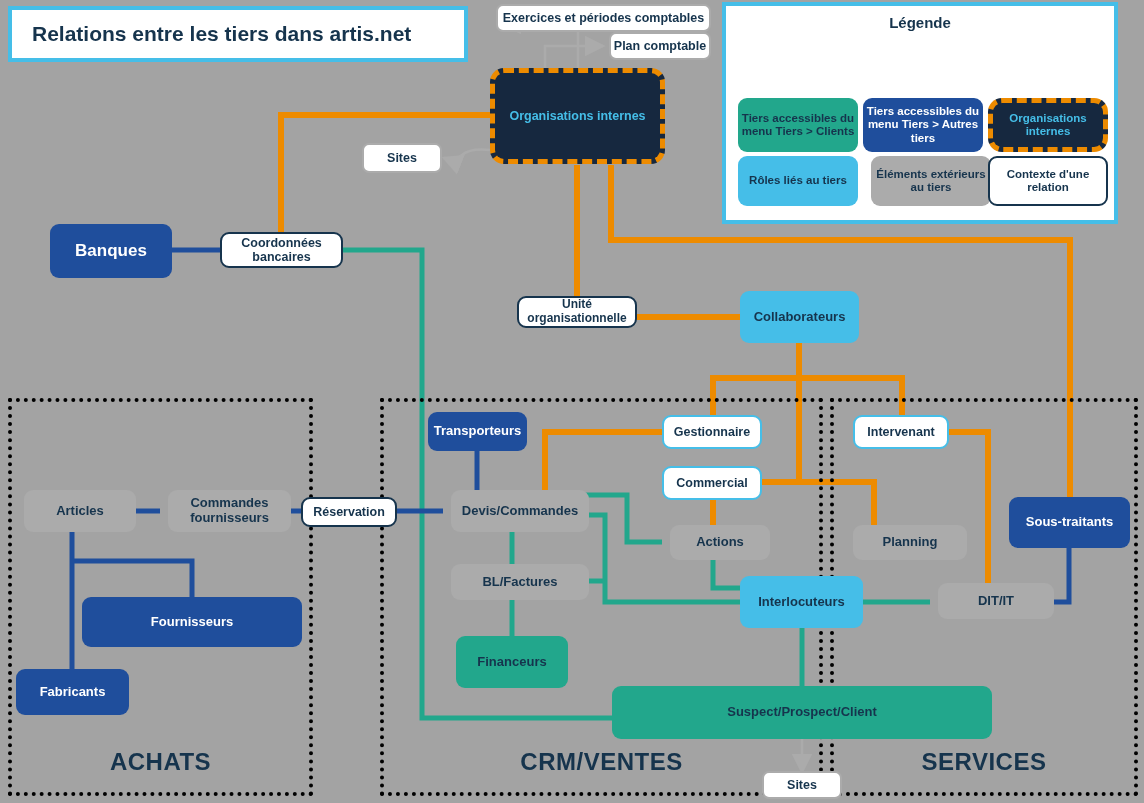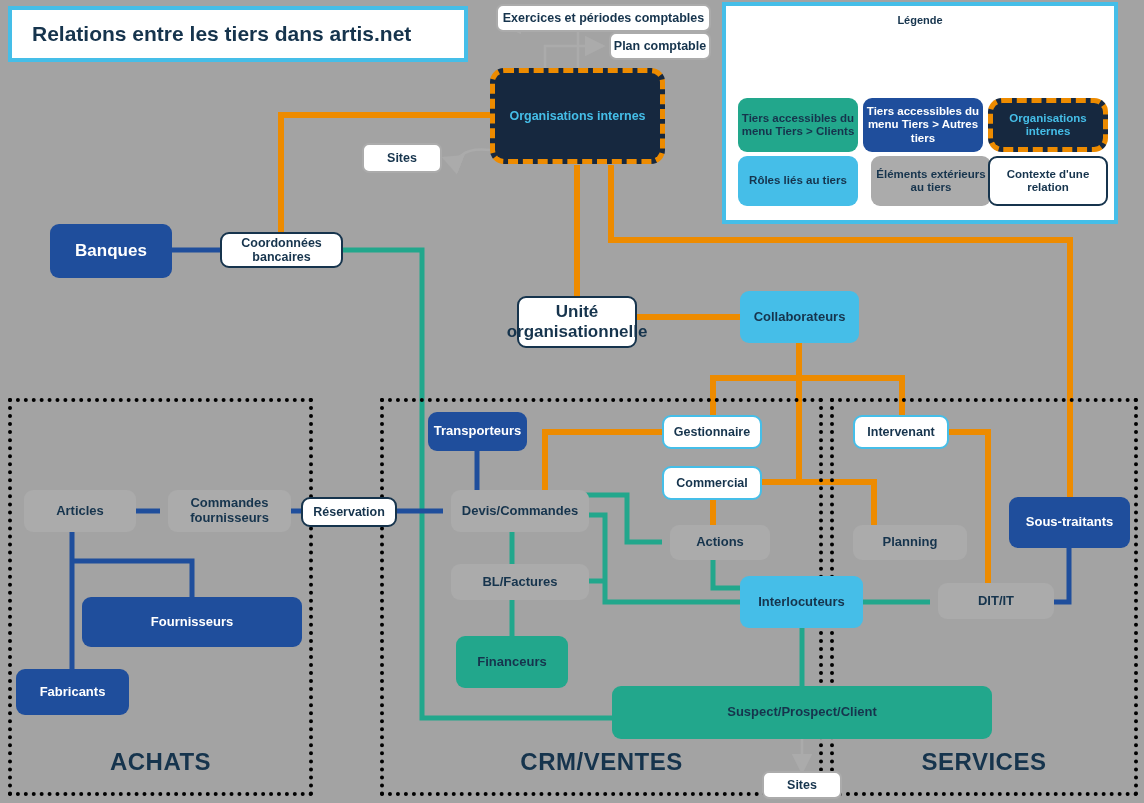--- a/index.html
+++ b/index.html
@@ -15,21 +15,21 @@
   .t-grey   {background:#ABABAB;color:#16344d;margin-left:8px;}
   .t-white  {background:#ffffff;color:#16344d;border:2.5px solid #16344d;}
   .t-role   {background:#ffffff;color:#16344d;border:2.5px solid #45BEE8;}
   .t-ext    {background:#ffffff;color:#16344d;border:2.5px solid #ABABAB;}
   .t-dark   {background:#16283f;color:#45BEE8;border:5px dashed #ED8B00;border-radius:14px;}
   .title-box{position:absolute;left:8px;top:6px;width:460px;height:56px;background:#fff;border:4px solid #45BEE8;
              display:flex;align-items:center;padding-left:20px;box-sizing:border-box;z-index:8;}
   .title-box span{font-size:21px;font-weight:bold;color:#16344d;}
   .legend{position:absolute;left:722px;top:2px;width:396px;height:222px;background:#fff;border:4px solid #45BEE8;
           box-sizing:border-box;z-index:8;}
-  .legend-title{position:absolute;left:0;top:8px;width:100%;text-align:center;font-size:11px;font-weight:bold;color:#16344d;}
+  .legend-title{position:absolute;left:0;top:8px;width:100%;text-align:center;font-size:15px;font-weight:bold;color:#16344d;}
   .legend .node{font-size:11.5px;}
   .zone{position:absolute;border:4px dotted #000;box-sizing:border-box;z-index:1;}
   .zone-label{position:absolute;font-size:24px;font-weight:bold;color:#16344d;z-index:6;letter-spacing:.5px;}
 </style>
 </head>
 <body>
 
 <div id="stage">
 
   <svg id="edges" viewBox="0 0 1144 803" xmlns="http://www.w3.org/2000/svg">
@@ -140,21 +140,21 @@
   <div class="node t-ext" style="left:609px;top:32px;width:102px;height:28px;font-size:12.5px;border-radius:7px;">Plan comptable</div>
 
   <div class="node t-dark" style="left:490px;top:68px;width:175px;height:96px;font-size:12.5px;">Organisations internes</div>
 
   <div class="node t-ext" style="left:362px;top:143px;width:80px;height:30px;font-size:12.5px;border-radius:7px;">Sites</div>
 
   <div class="node t-dblue" style="left:50px;top:224px;width:122px;height:54px;font-size:17px;">Banques</div>
 
   <div class="node t-white" style="left:220px;top:232px;width:123px;height:36px;font-size:12.5px;">Coordonnées bancaires</div>
 
-  <div class="node t-white" style="left:517px;top:296px;width:120px;height:52px;font-size:17px;">Unité organisationnelle</div>
+  <div class="node t-white" style="left:517px;top:296px;width:120px;height:32px;font-size:12px;">Unité organisationnelle</div>
 
   <div class="node t-lblue" style="left:740px;top:291px;width:119px;height:52px;font-size:13px;">Collaborateurs</div>
 
   <div class="node t-role" style="left:662px;top:415px;width:100px;height:34px;font-size:12.5px;">Gestionnaire</div>
 
   <div class="node t-role" style="left:662px;top:466px;width:100px;height:34px;font-size:12.5px;">Commercial</div>
 
   <div class="node t-role" style="left:853px;top:415px;width:96px;height:34px;font-size:12.5px;">Intervenant</div>
 
   <div class="node t-grey" style="left:160px;top:490px;width:123px;height:42px;font-size:13px;">Commandes fournisseurs</div>

